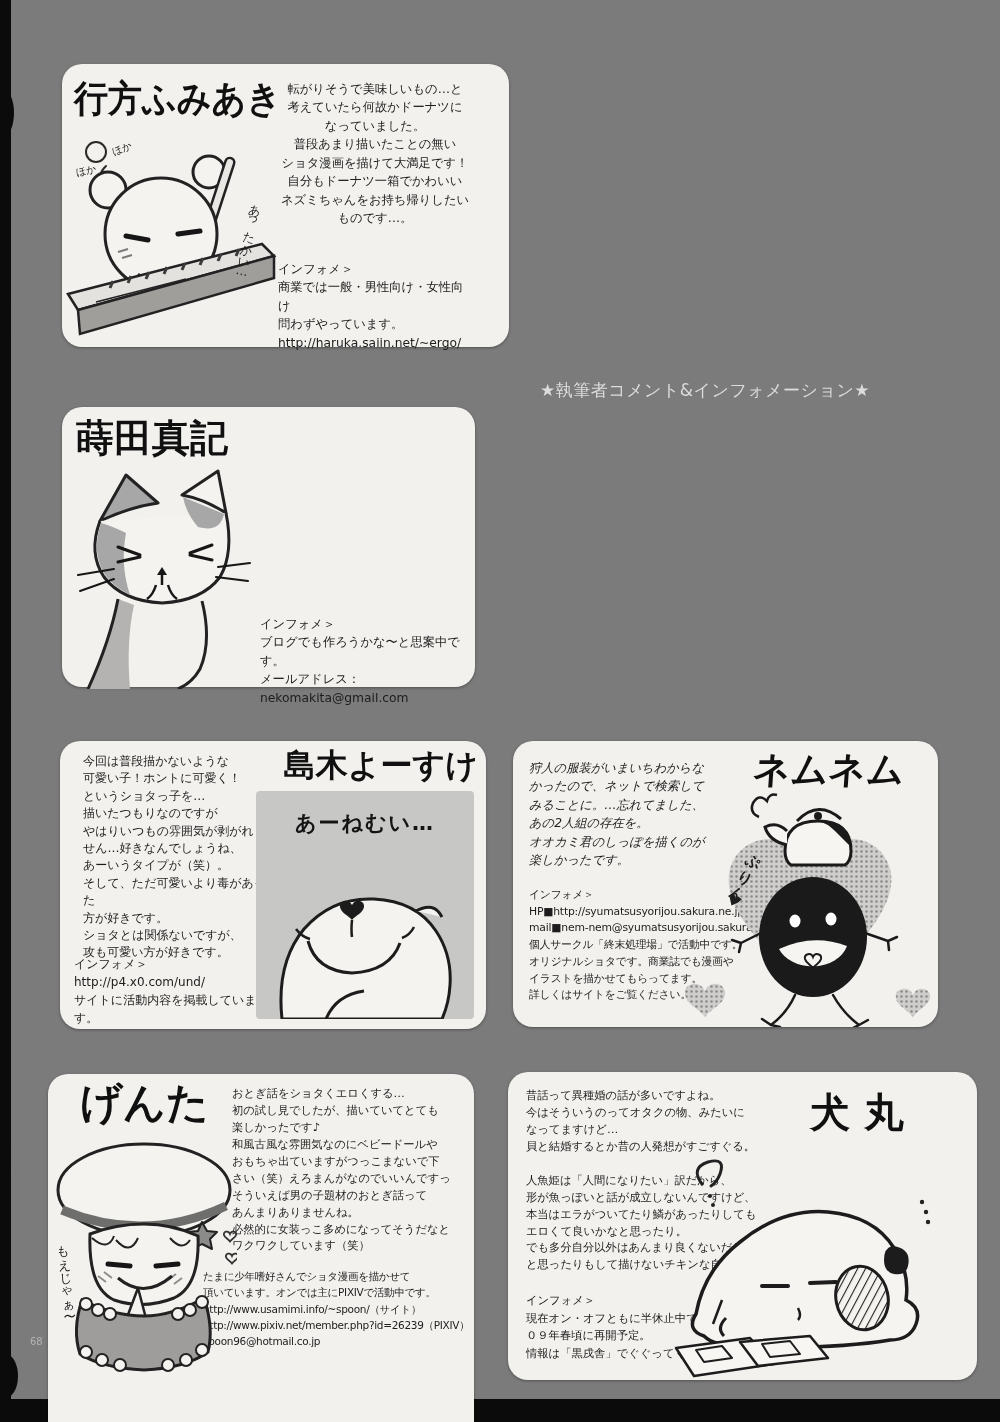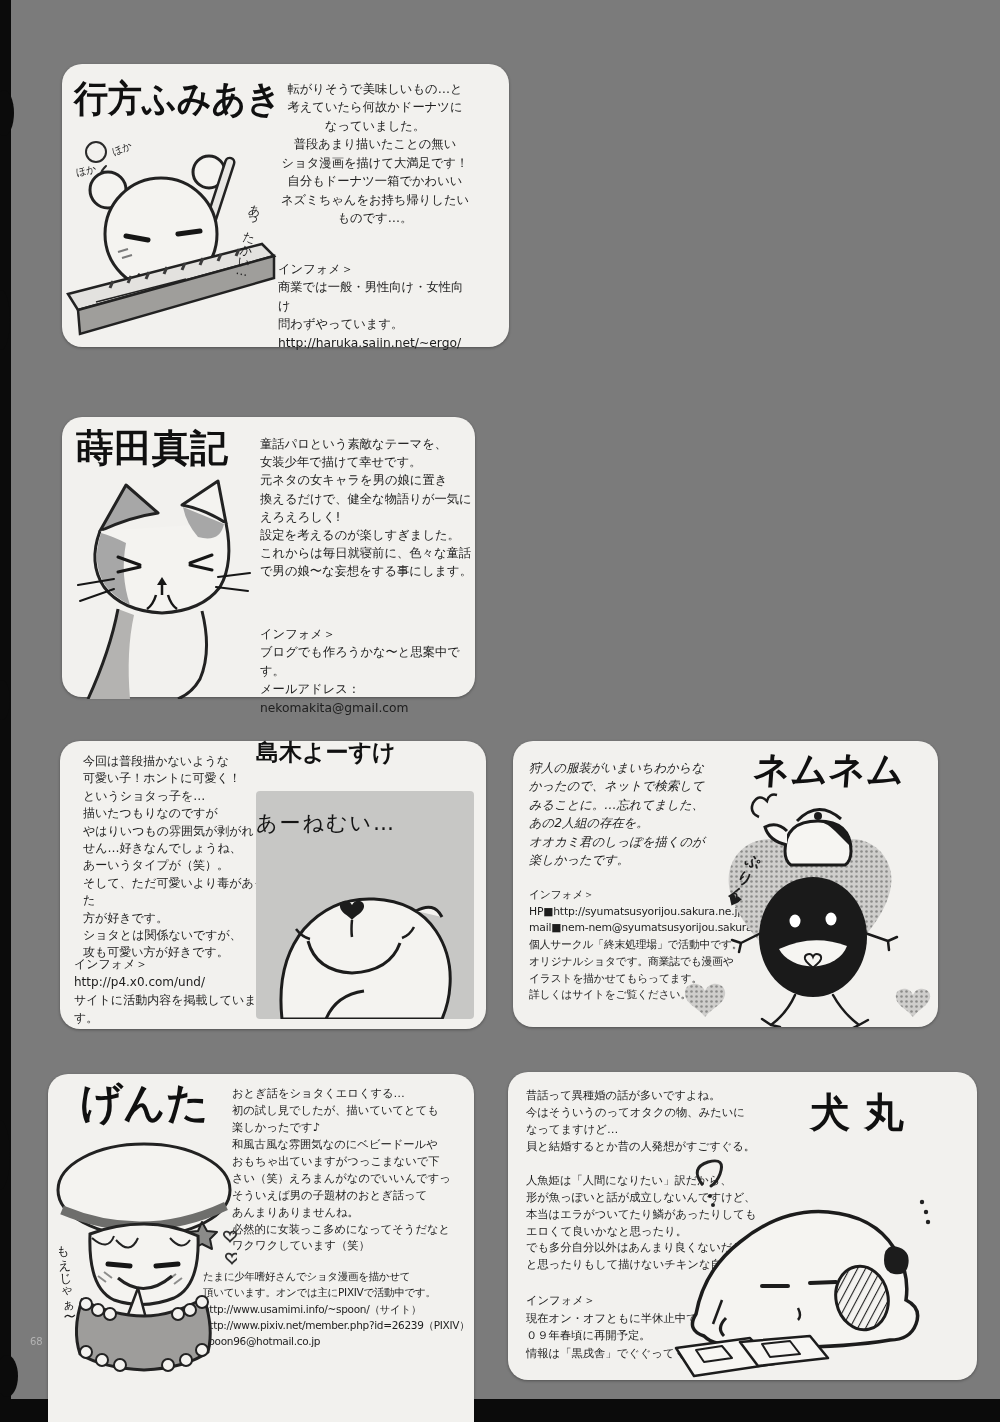--- a/index.html
+++ b/index.html
@@ -26,34 +26,34 @@
   
   .c1 { left:62px; top:64px; width:415px; height:283px;padding-left:32px; }
   .c1 .name { left:12px; top:16px; font-size:34px; transform:scaleY(1.08); transform-origin:left top; }
   .c1 .comment { left:216px; top:16px; width:194px; font-size:12.3px; line-height:1.5;text-align:center; }
   .c1 .info { left:216px; top:196px; width:196px; font-size:12.3px; line-height:1.5; }
   .c1 .warm { left:178px; top:132px; font-size:12px; transform:rotate(12deg); }
   .c1 .hoka1 { left:50px; top:78px; font-size:10px; transform:rotate(-22deg); }
   .c1 .hoka2 { left:14px; top:100px; font-size:10px; transform:rotate(-12deg); }
 
   
-  .c2 { left:62px; top:417px; width:413px; height:280px; }
+  .c2 { left:62px; top:407px; width:413px; height:280px; }
   .c2 .name { left:14px; top:12px; font-size:38px; }
   .c2 .comment { left:198px; top:18px; width:212px; font-size:12.3px; line-height:1.48; }
   .c2 .info { left:198px; top:208px; width:212px; font-size:12.3px; line-height:1.5; }
 
   
   .c3 { left:60px; top:741px; width:426px; height:288px; }
   .c3 .comment { left:14px; top:12px; width:186px; font-size:12px; line-height:1.45;margin-left:9px; }
   .c3 .info { left:14px; top:214px; width:190px; font-size:12px; line-height:1.5; }
-  .c3 .name { left:196px; top:0; width:222px; text-align:left; font-size:23px; }
+  .c3 .name { left:196px; top:8px; width:222px; text-align:right; font-size:32px; }
   .sleepy-panel { position:absolute; left:196px; top:50px; width:218px; height:228px;
     background:#c7c7c5; border-radius:4px; }
-  .sleepy-panel .sleepy { position:absolute; left:0; top:18px; width:100%; text-align:left;
-    font-size:21px; font-weight:400; letter-spacing:2px; color:#141414; }
+  .sleepy-panel .sleepy { position:absolute; left:0; top:18px; width:100%; text-align:center;
+    font-size:21px; font-weight:700; letter-spacing:2px; color:#141414; }
 
   
   .c4 { left:513px; top:741px; width:425px; height:286px; }
   .c4 .comment { left:16px; top:18px; width:242px; font-size:12.3px; line-height:1.5;font-style:italic; }
   .c4 .info { left:16px; top:146px; width:295px; font-size:10.8px; line-height:1.55; letter-spacing:-.2px; }
   .c4 .name { left:240px; top:10px; font-size:37px; transform:skewX(-4deg); }
   .c4 .purin { left:222px; top:102px; font-size:15px; font-weight:700; transform:rotate(26deg); }
 
   
   .c5 { left:48px; top:1074px; width:426px; height:376px; }
@@ -75,20 +75,21 @@
 
   <div class="edge-left"></div>
   <div class="blob" style="left:-6px; top:90px; width:20px; height:46px;"></div>
   <div class="blob" style="left:-8px; top:290px; width:18px; height:60px;"></div>
   <div class="blob" style="left:-6px; top:680px; width:16px; height:40px;"></div>
   <div class="blob" style="left:-10px; top:1120px; width:20px; height:70px;"></div>
   <div class="blob" style="left:-4px; top:1355px; width:22px; height:42px;"></div>
   <div class="band-bottom"></div>
 
   <div class="pageno">68</div>
+  <div class="header">★執筆者コメント&amp;インフォメーション★</div>
 
   <div class="card c1">
     <div class="name">行方ふみあき</div>
     <div class="txt comment">転がりそうで美味しいもの…と
 考えていたら何故かドーナツに
 なっていました。
 普段あまり描いたことの無い
 ショタ漫画を描けて大満足です！
 自分もドーナツ一箱でかわいい
 ネズミちゃんをお持ち帰りしたい
@@ -131,28 +132,20 @@
         <line x1="30" y1="172" x2="120" y2="149" stroke="#222" stroke-width="1.5"></line>
       </g>
     </svg>
     <div class="txt vtext warm">あったかい…</div>
     <div class="txt hoka1">ほか</div>
     <div class="txt hoka2">ほか</div>
   </div>
 
   <div class="card c2">
     <div class="name">蒔田真記</div>
-    <div class="txt comment">童話パロという素敵なテーマを、
-女装少年で描けて幸せです。
-元ネタの女キャラを男の娘に置き
-換えるだけで、健全な物語りが一気に
-えろえろしく!
-設定を考えるのが楽しすぎました。
-これからは毎日就寝前に、色々な童話
-で男の娘〜な妄想をする事にします。</div>
     <div class="txt info">インフォメ＞
 ブログでも作ろうかな〜と思案中です。
 メールアドレス：
 nekomakita@gmail.com</div>
     <svg class="svgabs" style="left:8px; top:62px; width:190px; height:220px;" viewBox="0 0 190 220">
       <g>
         <path d="M30 52 L56 6 L88 34 Q60 38 30 52 Z" fill="#a7a7a7" stroke="#222" stroke-width="3" stroke-linejoin="round"></path>
         <path d="M112 26 L148 2 L156 44 Q134 30 112 26 Z" fill="#f4f3f0" stroke="#222" stroke-width="3" stroke-linejoin="round"></path>
         <path d="M30 52 Q18 84 34 108 Q52 132 92 134 Q132 132 150 108 Q164 84 156 44" fill="#f4f3f0" stroke="#222" stroke-width="3"></path>
         <path d="M31 54 Q21 84 35 106 Q44 118 60 126 Q50 96 56 64 Q42 57 31 54 Z" fill="#a7a7a7"></path>

